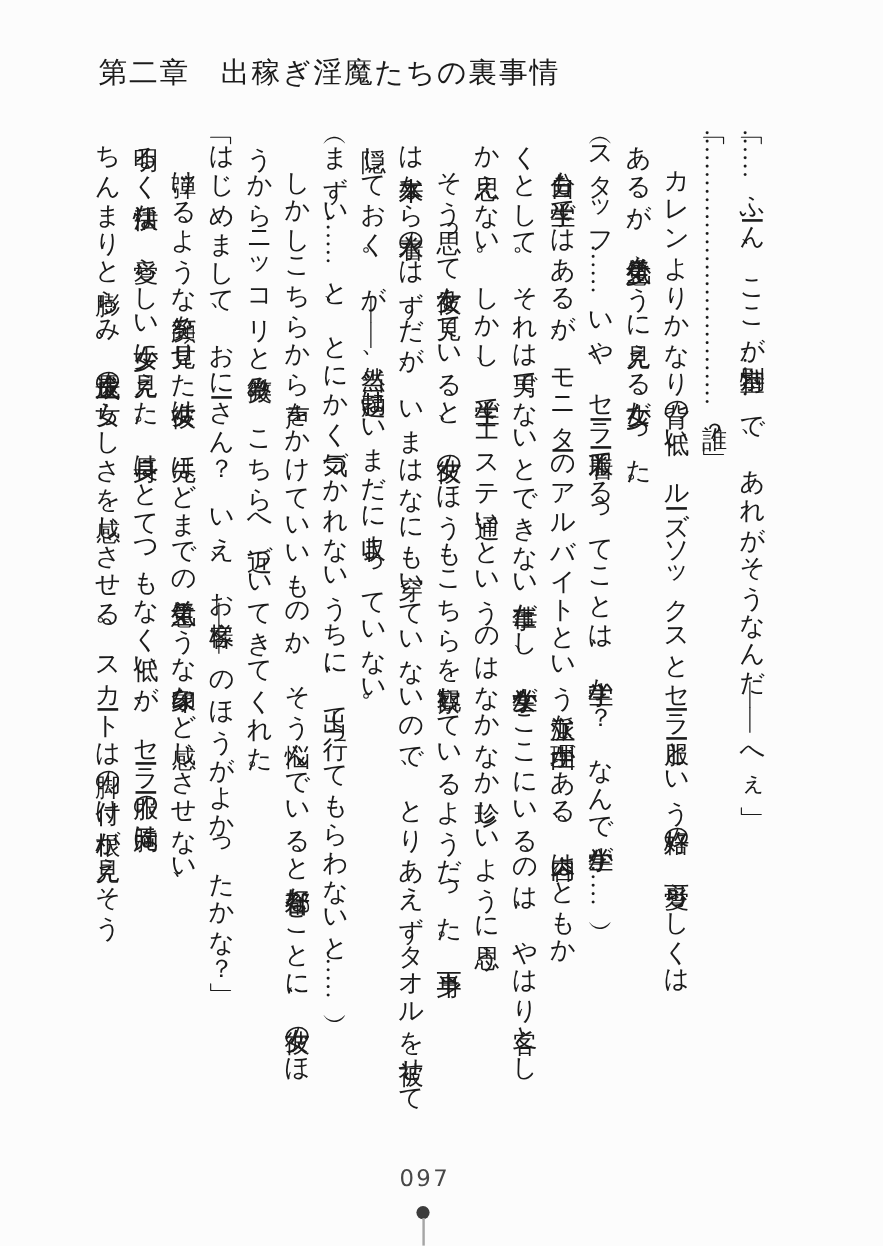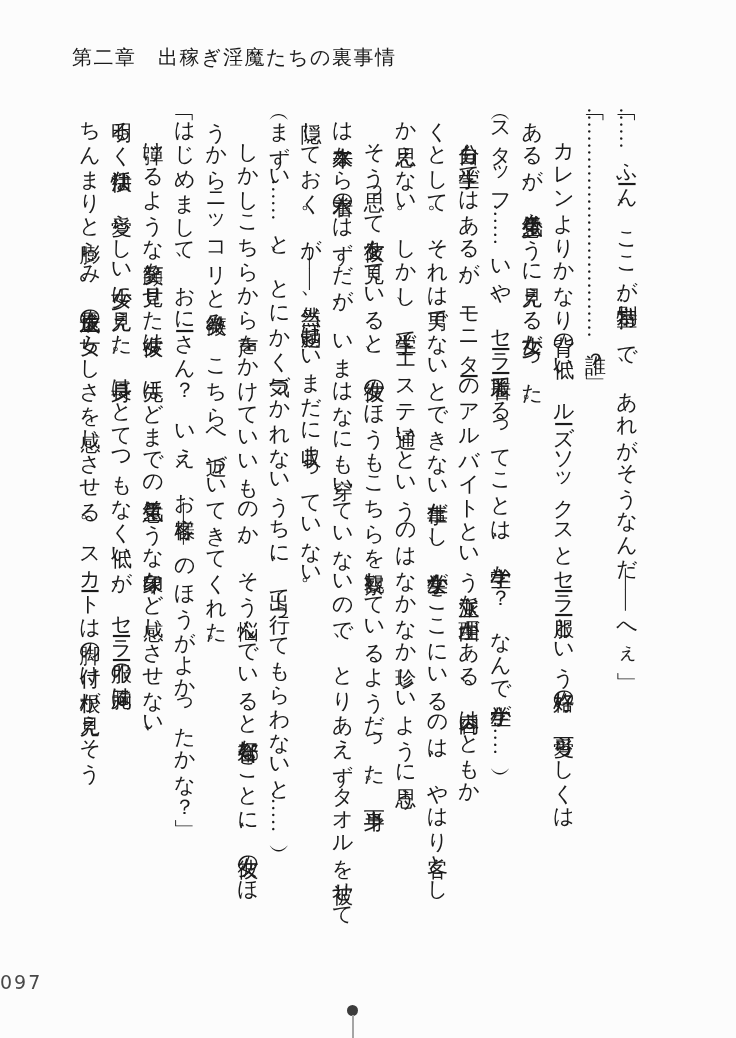--- a/index.html
+++ b/index.html
@@ -10,23 +10,23 @@
     width: 736px;
     height: 1038px;
     position: relative;
     overflow: hidden;
     background: #fcfcfc;
     color: #1b1b1b;
     font-family: "Liberation Serif", "DejaVu Serif", serif;
   }
   .chapter-header {
     position: absolute;
-    left: 72px;
+    left: 82px;
     top: 44px;
-    font-size: 20px;
+    font-size: 24px;
     letter-spacing: 1.5px;
     white-space: nowrap;
   }
   .text-block {
     position: absolute;
     top: 107px;
     right: 94px;
     height: 852px;
     writing-mode: vertical-rl;
     text-orientation: mixed;
@@ -37,21 +37,21 @@
     font-size: 21px;
     line-height: 31.6px;
     white-space: nowrap;
     letter-spacing: 0;
   }
   .page-footer {
     position: absolute;
     top: 971px;
     left: 0;
     width: 708px;
-    text-align: left;
+    text-align: center;
     font-family: "DejaVu Sans", "Liberation Sans", sans-serif;
     font-size: 19px;
     letter-spacing: 2px;
     color: #484848;
   }
   .marker-dot {
     position: absolute;
     left: 347px;
     top: 1005px;
     width: 11px;

